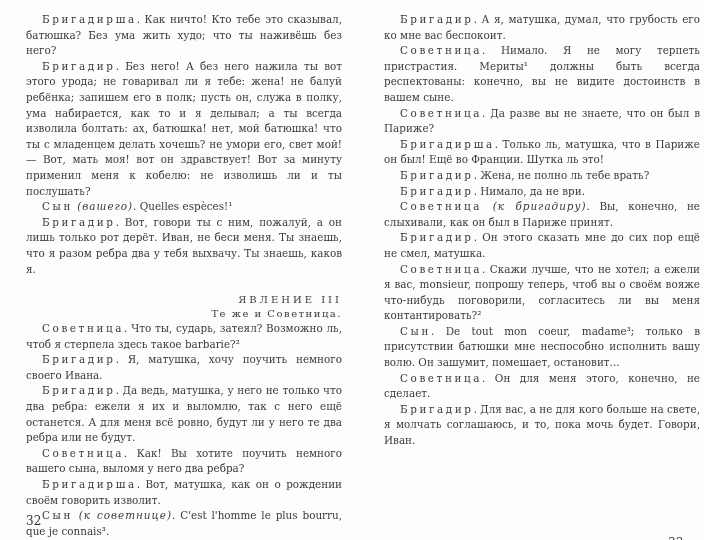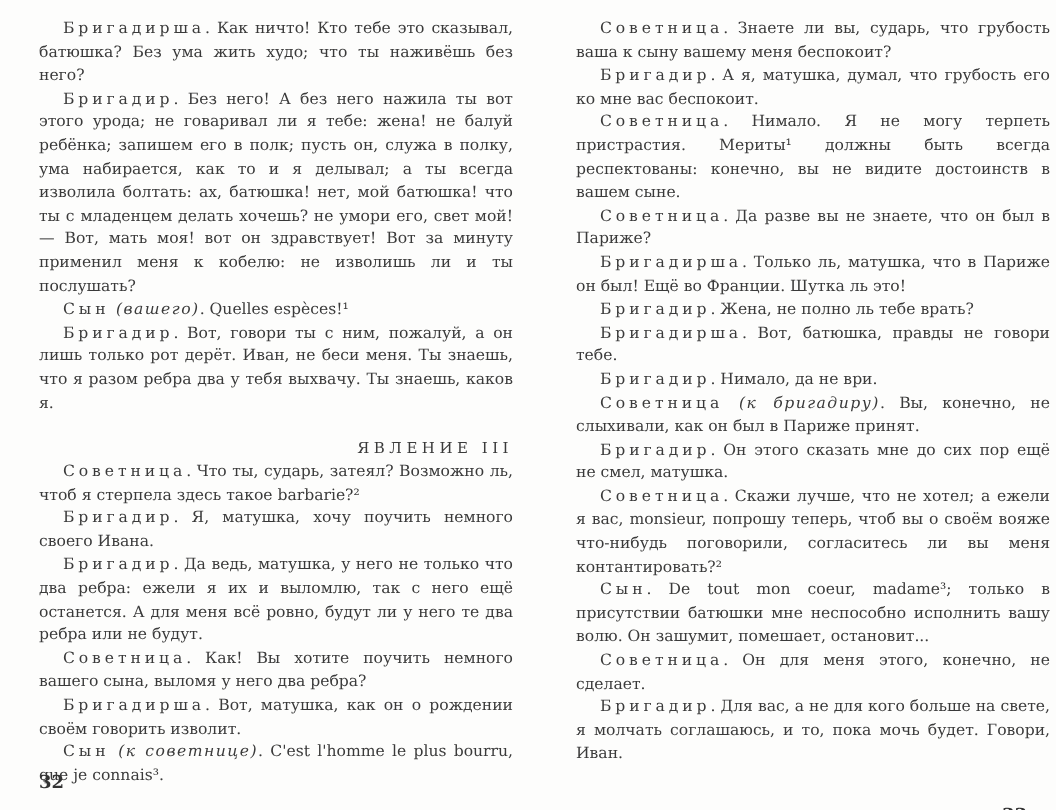--- a/index.html
+++ b/index.html
@@ -7,56 +7,55 @@
          font-family:"DejaVu Serif", serif; color:#3a3a3a; }
   .page { position:absolute; top:12px; width:316px; font-size:10.4px; line-height:15.6px; }
   .page.left { left:26px; }
   .page.right { left:384px; width:316px; }
   .p { text-indent:16px; text-align:justify; margin:0; }
   .sp { letter-spacing:2.6px; }
   .it { font-style:italic; letter-spacing:1px; }
   .scene { text-align:right; margin:16px 0 0; line-height:14px; }
   .scene .t { letter-spacing:3px; font-size:10px; }
   .scene .s { letter-spacing:1.5px; font-size:10px; }
-  .pnum { position:absolute; font-size:12px; color:#333;font-weight:bold; }
+  .pnum { position:absolute; font-size:12px; color:#333; }
 </style>
 </head>
 <body>
 
 <div class="page left">
   <div id="lb">
       <p class="p"><span class="sp">Бригадирша</span><span>. Как ничто! Кто тебе это сказывал, батюшка? Без ума жить худо; что ты наживёшь без него?</span></p>
       <p class="p"><span class="sp">Бригадир</span><span>. Без него! А без него нажила ты вот этого урода; не говаривал ли я тебе: жена! не балуй ребёнка; запишем его в полк; пусть он, служа в полку, ума набирается, как то и я делывал; а ты всегда изволила болтать: ах, батюшка! нет, мой батюшка! что ты с младенцем делать хочешь? не умори его, свет мой! — Вот, мать моя! вот он здравствует! Вот за минуту применил меня к кобелю: не изволишь ли и ты послушать?</span></p>
       <p class="p"><span class="sp">Сын</span><span class="it"> (вашего)</span><span>. Quelles espèces!¹</span></p>
       <p class="p"><span class="sp">Бригадир</span><span>. Вот, говори ты с ним, пожалуй, а он лишь только рот дерёт. Иван, не беси меня. Ты знаешь, что я разом ребра два у тебя выхвачу. Ты знаешь, каков я.</span></p>
     </div>
   <div class="scene">
     <div class="t">ЯВЛЕНИЕ III</div>
+    <div class="s">Те же и Советница.</div>
   </div>
   <div id="la">
       <p class="p"><span class="sp">Советница</span><span>. Что ты, сударь, затеял? Возможно ль, чтоб я стерпела здесь такое barbarie?²</span></p>
       <p class="p"><span class="sp">Бригадир</span><span>. Я, матушка, хочу поучить немного своего Ивана.</span></p>
       <p class="p"><span class="sp">Бригадир</span><span>. Да ведь, матушка, у него не только что два ребра: ежели я их и выломлю, так с него ещё останется. А для меня всё ровно, будут ли у него те два ребра или не будут.</span></p>
       <p class="p"><span class="sp">Советница</span><span>. Как! Вы хотите поучить немного вашего сына, выломя у него два ребра?</span></p>
       <p class="p"><span class="sp">Бригадирша</span><span>. Вот, матушка, как он о рождении своём говорить изволит.</span></p>
       <p class="p"><span class="sp">Сын</span><span class="it"> (к советнице)</span><span>. C'est l'homme le plus bourru, que je connais³.</span></p>
     </div>
 
 </div>
 <div class="pnum" style="left:26px;top:514px">32</div>
 
 <div class="page right">
   <div id="rp">
-      <p class="p"><span class="sp">Советница</span><span>. Знаете ли вы, сударь, что грубость ваша к сыну вашему меня беспокоит?</span></p>
       <p class="p"><span class="sp">Бригадир</span><span>. А я, матушка, думал, что грубость его ко мне вас беспокоит.</span></p>
       <p class="p"><span class="sp">Советница</span><span>. Нимало. Я не могу терпеть пристрастия. Мериты¹ должны быть всегда респектованы: конечно, вы не видите достоинств в вашем сыне.</span></p>
       <p class="p"><span class="sp">Советница</span><span>. Да разве вы не знаете, что он был в Париже?</span></p>
       <p class="p"><span class="sp">Бригадирша</span><span>. Только ль, матушка, что в Париже он был! Ещё во Франции. Шутка ль это!</span></p>
       <p class="p"><span class="sp">Бригадир</span><span>. Жена, не полно ль тебе врать?</span></p>
-      <p class="p"><span class="sp">Бригадирша</span><span>. Вот, батюшка, правды не говори тебе.</span></p>
       <p class="p"><span class="sp">Бригадир</span><span>. Нимало, да не ври.</span></p>
       <p class="p"><span class="sp">Советница</span><span class="it"> (к бригадиру)</span><span>. Вы, конечно, не слыхивали, как он был в Париже принят.</span></p>
       <p class="p"><span class="sp">Бригадир</span><span>. Он этого сказать мне до сих пор ещё не смел, матушка.</span></p>
       <p class="p"><span class="sp">Советница</span><span>. Скажи лучше, что не хотел; а ежели я вас, monsieur, попрошу теперь, чтоб вы о своём вояже что-нибудь поговорили, согласитесь ли вы меня контантировать?²</span></p>
       <p class="p"><span class="sp">Сын</span><span>. De tout mon coeur, madame³; только в присутствии батюшки мне неспособно исполнить вашу волю. Он зашумит, помешает, остановит...</span></p>
       <p class="p"><span class="sp">Советница</span><span>. Он для меня этого, конечно, не сделает.</span></p>
       <p class="p"><span class="sp">Бригадир</span><span>. Для вас, а не для кого больше на свете, я молчать соглашаюсь, и то, пока мочь будет. Говори, Иван.</span></p>
     </div>
 
 </div>

